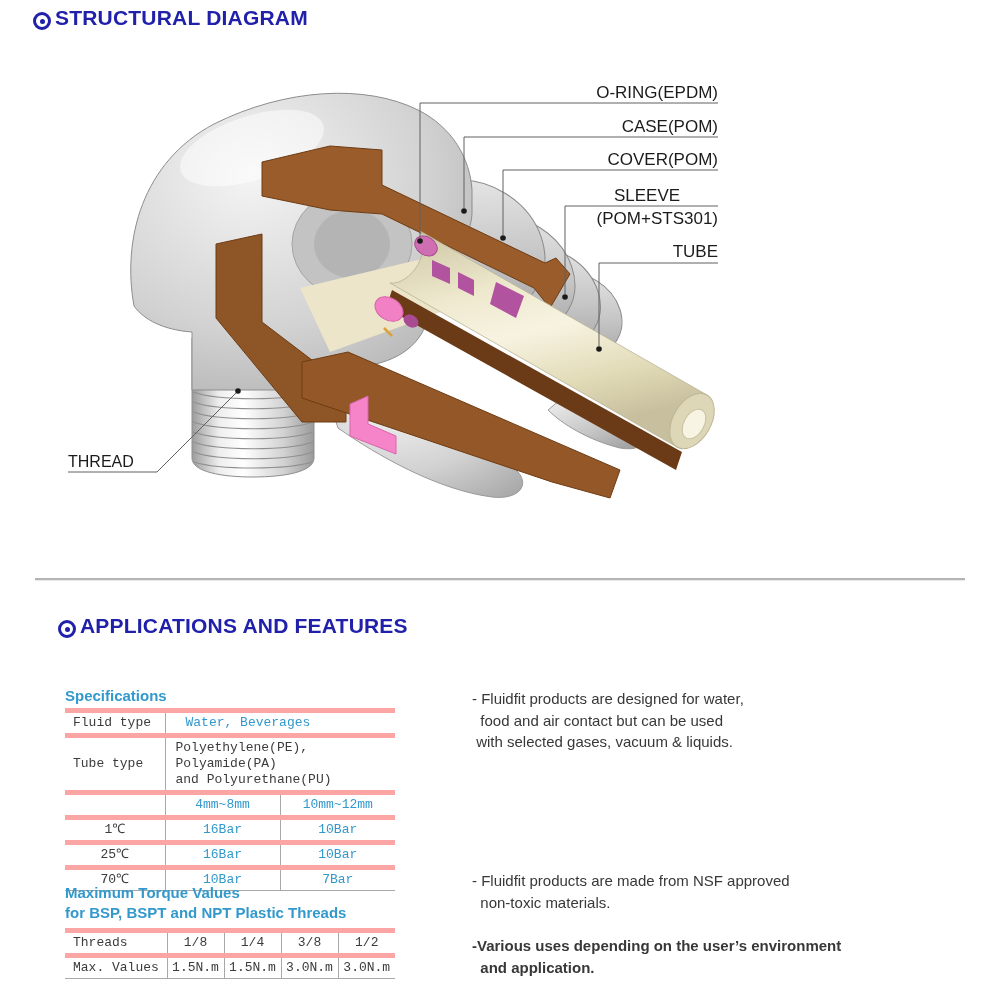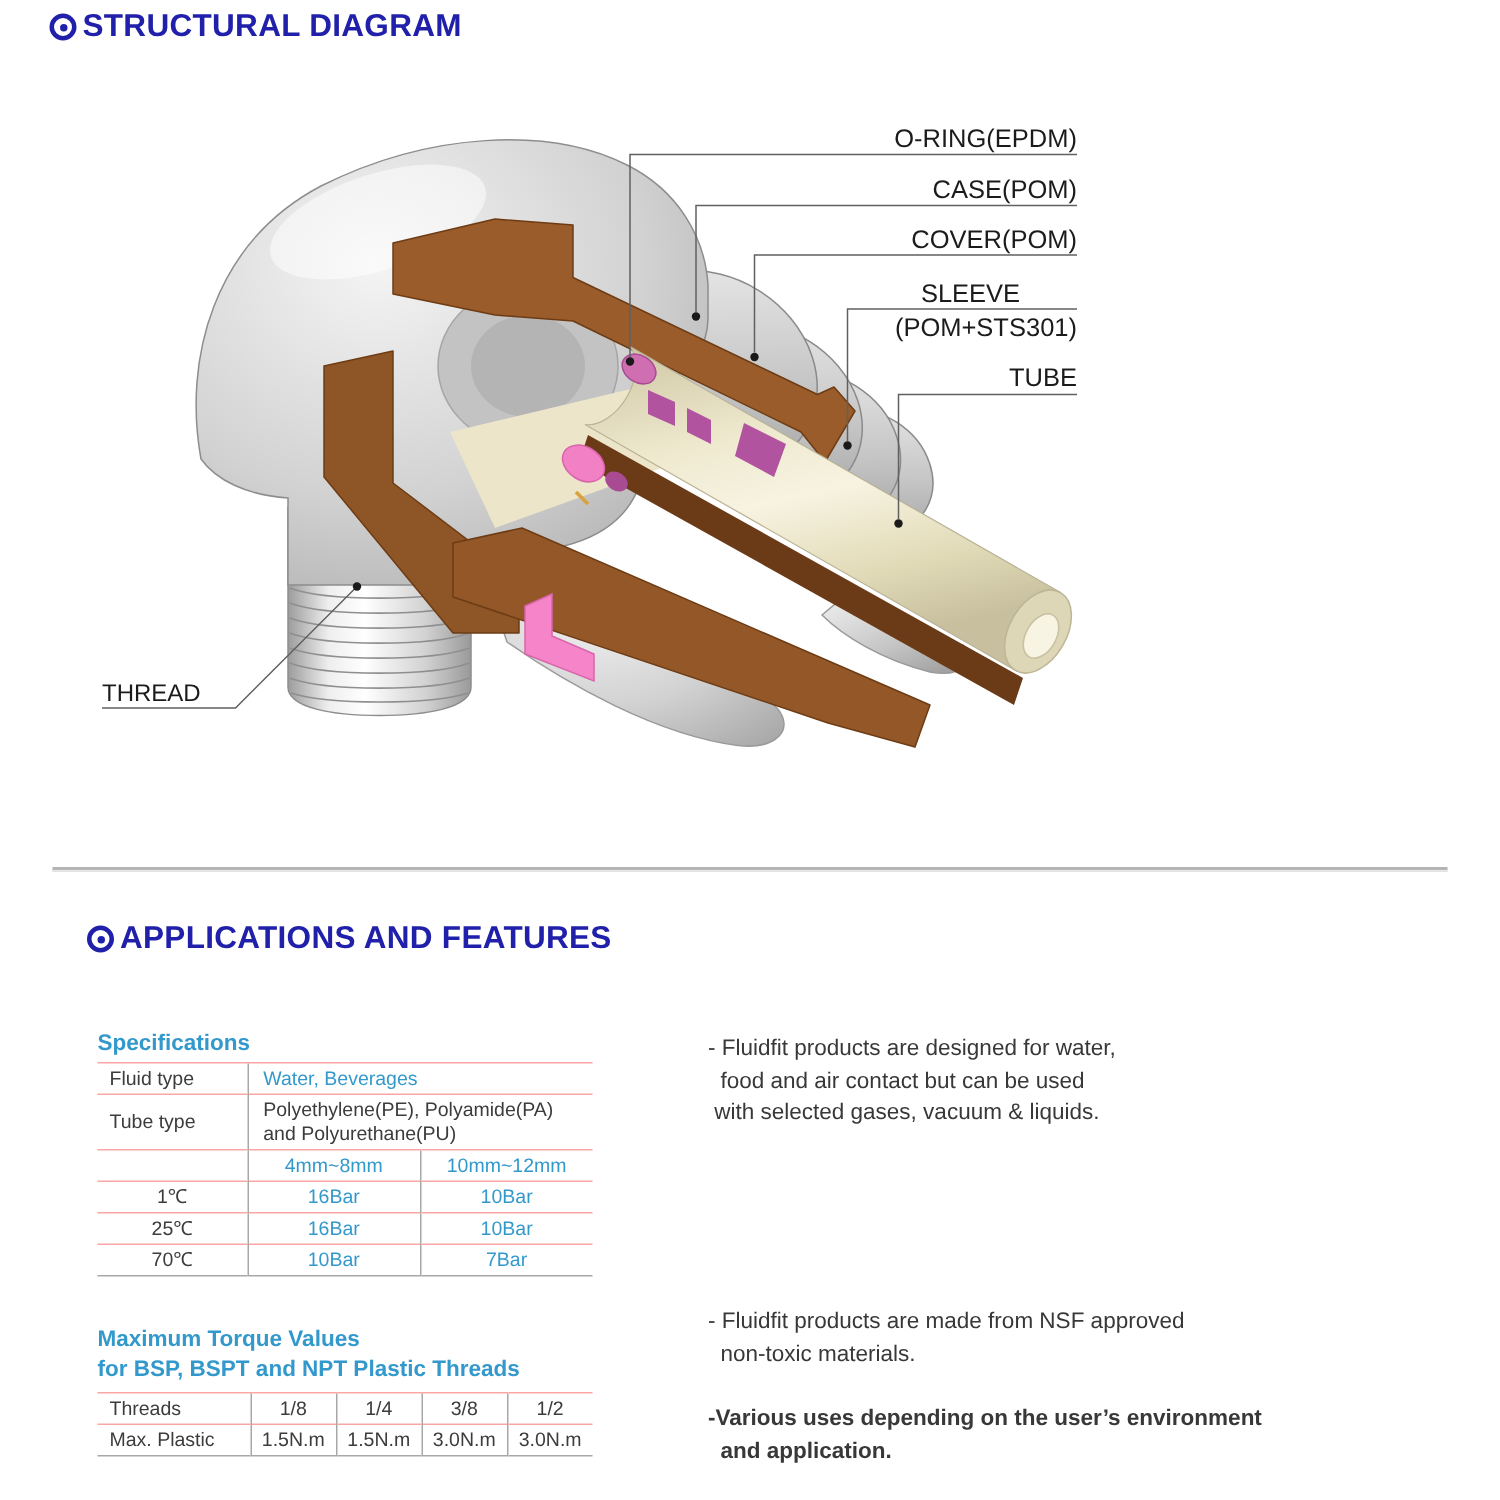--- a/index.html
+++ b/index.html
@@ -2,40 +2,40 @@
 <html><head>
 <meta charset="utf-8">
 <style>
   html,body{margin:0;padding:0;background:#ffffff;}
   .page{position:relative;width:1000px;height:1000px;background:#fff;overflow:hidden;
         font-family:"Liberation Sans",sans-serif;}
   svg{position:absolute;left:0;top:0;}
   svg text{font-family:"Liberation Sans",sans-serif;font-size:17px;fill:#1b1b1b;}
   svg text.small{font-size:16px;}
 
-  .sec-title{position:absolute;display:flex;align-items:center;gap:4px;
+  .sec-title{position:absolute;display:flex;align-items:flex-end;gap:4px;
              color:#2020aa;font-size:21px;font-weight:bold;letter-spacing:.2px;}
   .sec-title.t1{left:33px;top:6px;}
   .sec-title.t2{left:58px;top:614px;}
   .bullseye{width:12px;height:12px;border:3px solid #2020aa;border-radius:50%;
             display:flex;align-items:center;justify-content:center;flex:0 0 auto;}
   .bullseye .dot{width:5px;height:5px;border-radius:50%;background:#2020aa;}
 
   .divider{position:absolute;left:35px;top:578px;width:930px;height:2px;
            background:#b4b4b4;border-bottom:1px solid #e9e9e9;}
 
   .blue{color:#3399cc;}
   .subhead{position:absolute;color:#3399cc;font-size:15px;font-weight:bold;line-height:20px;}
   .spec-title{left:65px;top:686px;text-align:center;}
   .torque-title{left:65px;top:883px;}
 
   table.dtable{position:absolute;border-collapse:collapse;table-layout:fixed;
                font-size:13px;color:#3c3c3c;border-bottom:1px solid #a8a8a8;}
-  .dtable td{border-top:1px solid #fca5a5;padding:2px 4px;line-height:16px;
-             overflow:hidden;white-space:pre-wrap;}
+  .dtable td{border-top:5px solid #fca5a5;padding:2px 4px;line-height:16px;
+             overflow:hidden;white-space:pre-wrap;font-family:Liberation Mono, monospace;}
   .dtable td + td{border-left:1px solid #a8a8a8;}
   .dtable td.lbl{padding-left:8px;}
   .ctr{text-align:center;}
   .spec-table{left:65px;top:708px;width:330px;}
   .torque-table{left:65px;top:928px;width:330px;}
 
   .bullet{position:absolute;left:448px;width:552px;font-size:15px;line-height:21.5px;
           color:#383838;white-space:pre-wrap;margin-left:24px;}
   .b1{top:688px;} .b2{top:796px;} .b3{top:870px;} .b4{top:935px;font-weight:bold;}
 </style>
@@ -172,21 +172,21 @@
 
   <table class="dtable spec-table">
     <colgroup>
         <col style="width:100px">
         <col style="width:115px">
         <col style="width:115px">
       </colgroup>
     <tbody>
       <tr>
         <td class="lbl">Fluid type</td>
-        <td colspan="2" class="blue" style="padding-left:10px">Water, Beverages</td>
+        <td colspan="2" class="blue" style="padding-left:20px">Water, Beverages</td>
       </tr>
       <tr>
         <td class="lbl">Tube type</td>
         <td colspan="2" style="padding-left:10px">Polyethylene(PE), Polyamide(PA)
 and Polyurethane(PU)</td>
       </tr>
       <tr>
         <td></td>
         <td class="ctr blue">4mm~8mm</td>
         <td class="ctr blue">10mm~12mm</td>
@@ -224,21 +224,21 @@
       </colgroup>
     <tbody>
       <tr>
         <td class="lbl">Threads</td>
         <td class="ctr">1/8</td>
         <td class="ctr">1/4</td>
         <td class="ctr">3/8</td>
         <td class="ctr">1/2</td>
       </tr>
       <tr>
-        <td class="lbl">Max. Plastic</td>
+        <td class="lbl">Max. Values</td>
         <td class="ctr">1.5N.m</td>
         <td class="ctr">1.5N.m</td>
         <td class="ctr">3.0N.m</td>
         <td class="ctr">3.0N.m</td>
       </tr>
     </tbody>
   </table>
 
   <div class="bullet b1">- Fluidfit products are designed for water,
   food and air contact but can be used

